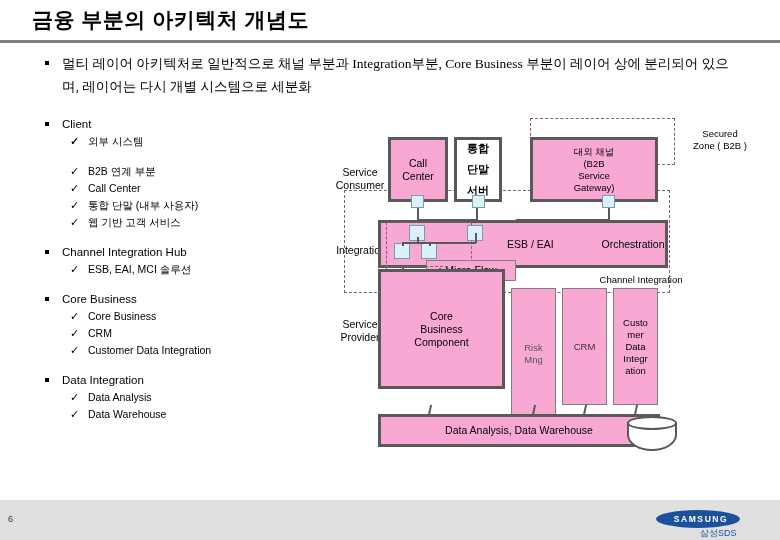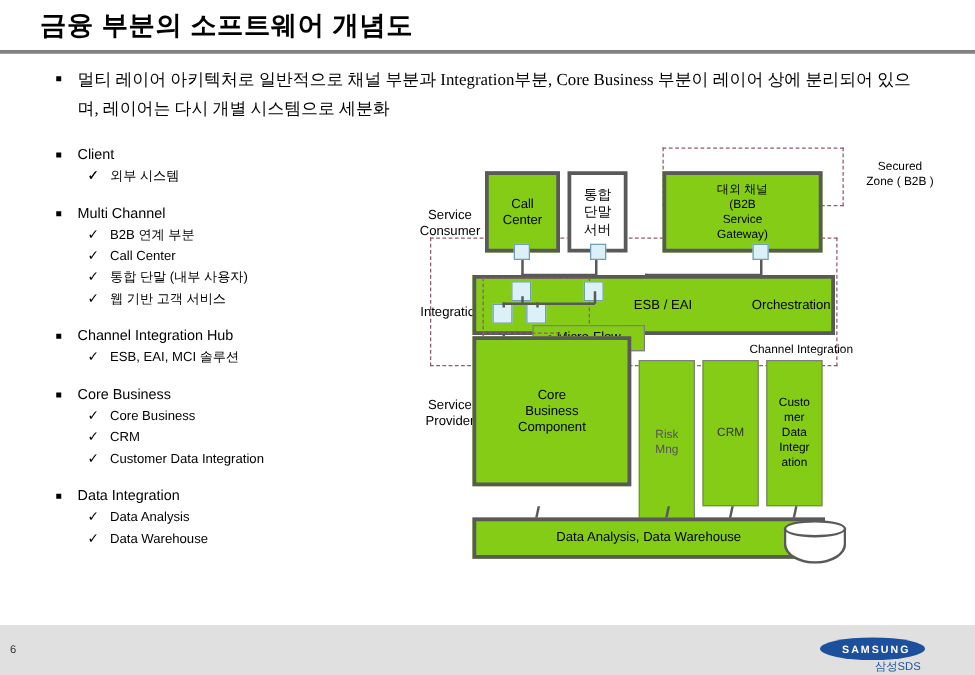--- a/index.html
+++ b/index.html
@@ -47,34 +47,34 @@
 
   
   .diagram{position:absolute;left:330px;top:110px;width:450px;height:360px;}
 
   .lane-label{
     position:absolute;text-align:center;font-size:10.5px;line-height:13px;color:#000;
   }
 
   .box{
     position:absolute;box-sizing:border-box;
-    background:#84cc16;border:3px solid #595959;
+    background:#f9a8d4;border:3px solid #595959;
     display:flex;align-items:center;justify-content:center;
     text-align:center;color:#000;
   }
   .box.thin{border:1px solid #7f7f7f;}
   .box .lbl{font-size:9.5px;line-height:12px;padding:2px;}
   .box .lbl.big{font-size:10.5px;line-height:13px;}
 
   .vbox{
     position:absolute;box-sizing:border-box;background:#fff;border:3px solid #595959;
     display:flex;align-items:center;justify-content:center;
   }
   .vbox .vtxt{
-    font-size:11px;line-height:14px;font-weight:normal;color:#000;text-align:center;
+    font-size:11px;line-height:21px;font-weight:bold;color:#000;text-align:center;
     white-space:pre-line;
   }
 
   .zone{
     position:absolute;box-sizing:border-box;
     border:1px dashed #8b5a72;background:transparent;
   }
   .zone-label{
     position:absolute;font-size:9.5px;line-height:12px;color:#000;text-align:center;
   }
@@ -118,21 +118,21 @@
   }
   .logo-sub{
     position:absolute;left:700px;top:527px;font-size:9px;color:#1c4f9c;font-weight:normal;text-align:right;
   }
 </style>
 </head>
 <body>
 
 <div class="slide">
 
-  <div class="title">금융 부분의 소프트웨어 개념도</div>
+  <div class="title">금융 부분의 아키텍처 개념도</div>
   <div class="title-rule"></div>
 
   <div class="lead">
     <span class="bullet-sq"></span>
     <div class="lead-txt">멀티 레이어 아키텍처로 일반적으로 채널 부분과 Integration부분, Core Business 부분이 레이어 상에 분리되어 있으며, 레이어는 다시 개별 시스템으로 세분화</div>
   </div>
 
   <div class="outline">
 
     <div class="o-group">
@@ -143,24 +143,20 @@
       <div class="o-sub">
         <span class="chk">✓</span>
       </div>
       <div class="o-sub">
         <span class="chk">✓</span>
         <span>외부 시스템</span>
       </div>
     </div>
 
     <div class="o-group">
-      <div class="o-head">
-        <span class="sq"></span>
-        <span>Multi Channel</span>
-      </div>
       <div class="o-sub">
         <span class="chk">✓</span>
         <span>B2B 연계 부분</span>
       </div>
       <div class="o-sub">
         <span class="chk">✓</span>
         <span>Call Center</span>
       </div>
       <div class="o-sub">
         <span class="chk">✓</span>

